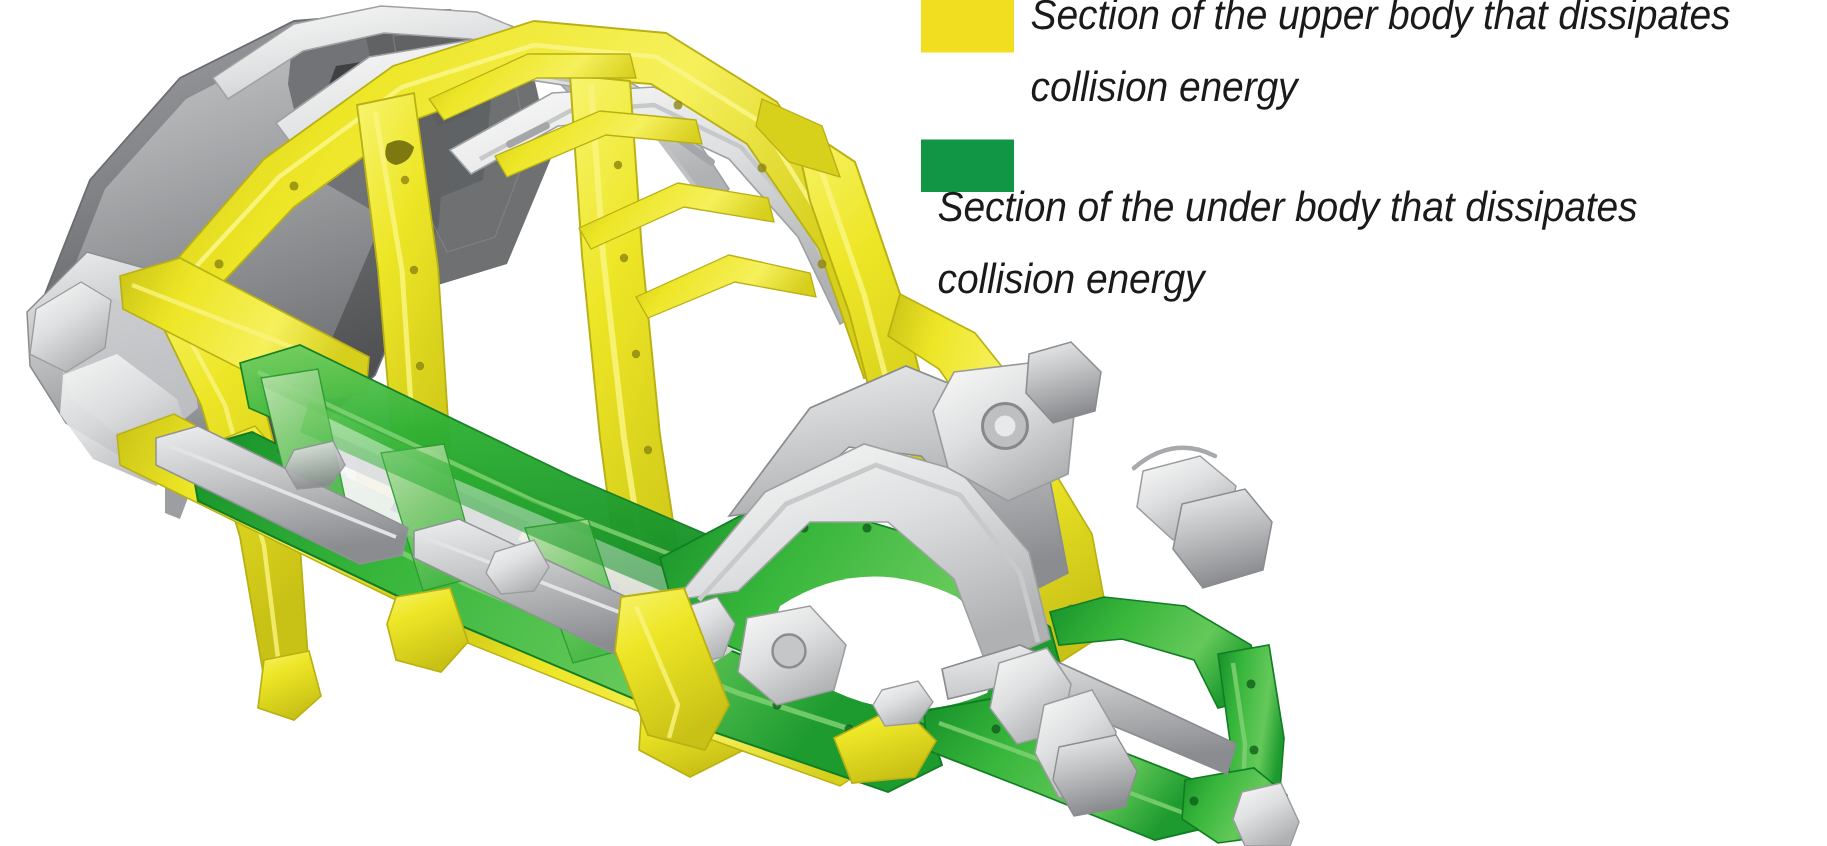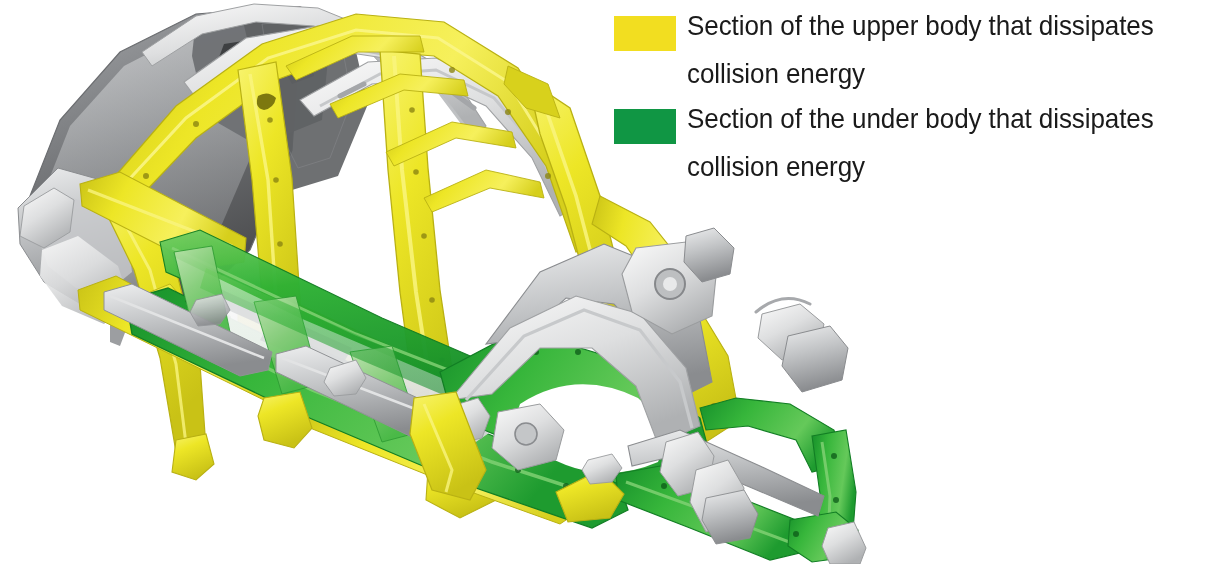--- a/index.html
+++ b/index.html
@@ -33,33 +33,34 @@
   #bodyframe-svg {
     display: block;
     width: 880px;
     height: 564px;
   }
 
   
   #legend {
     position: absolute;
     left: 614px;
-    top: 16px;
+    top: 0px;
     width: 604px;
     height: 180px;
+    font-style: italic;
   }
   .legend-row {
     position: absolute;
     left: 0;
     width: 604px;
     display: flex;
     align-items: flex-start;
   }
   .legend-row.row-0 { top: 0px; }
-  .legend-row.row-1 { top: 93px; }
+  .legend-row.row-1 { top: 93px; flex-direction: column; }
 
   .legend-swatch {
     flex: 0 0 auto;
     width: 62px;
     height: 35px;
     margin-top: 0px;
   }
   .legend-text {
     flex: 1 1 auto;
     margin-left: 11px;

